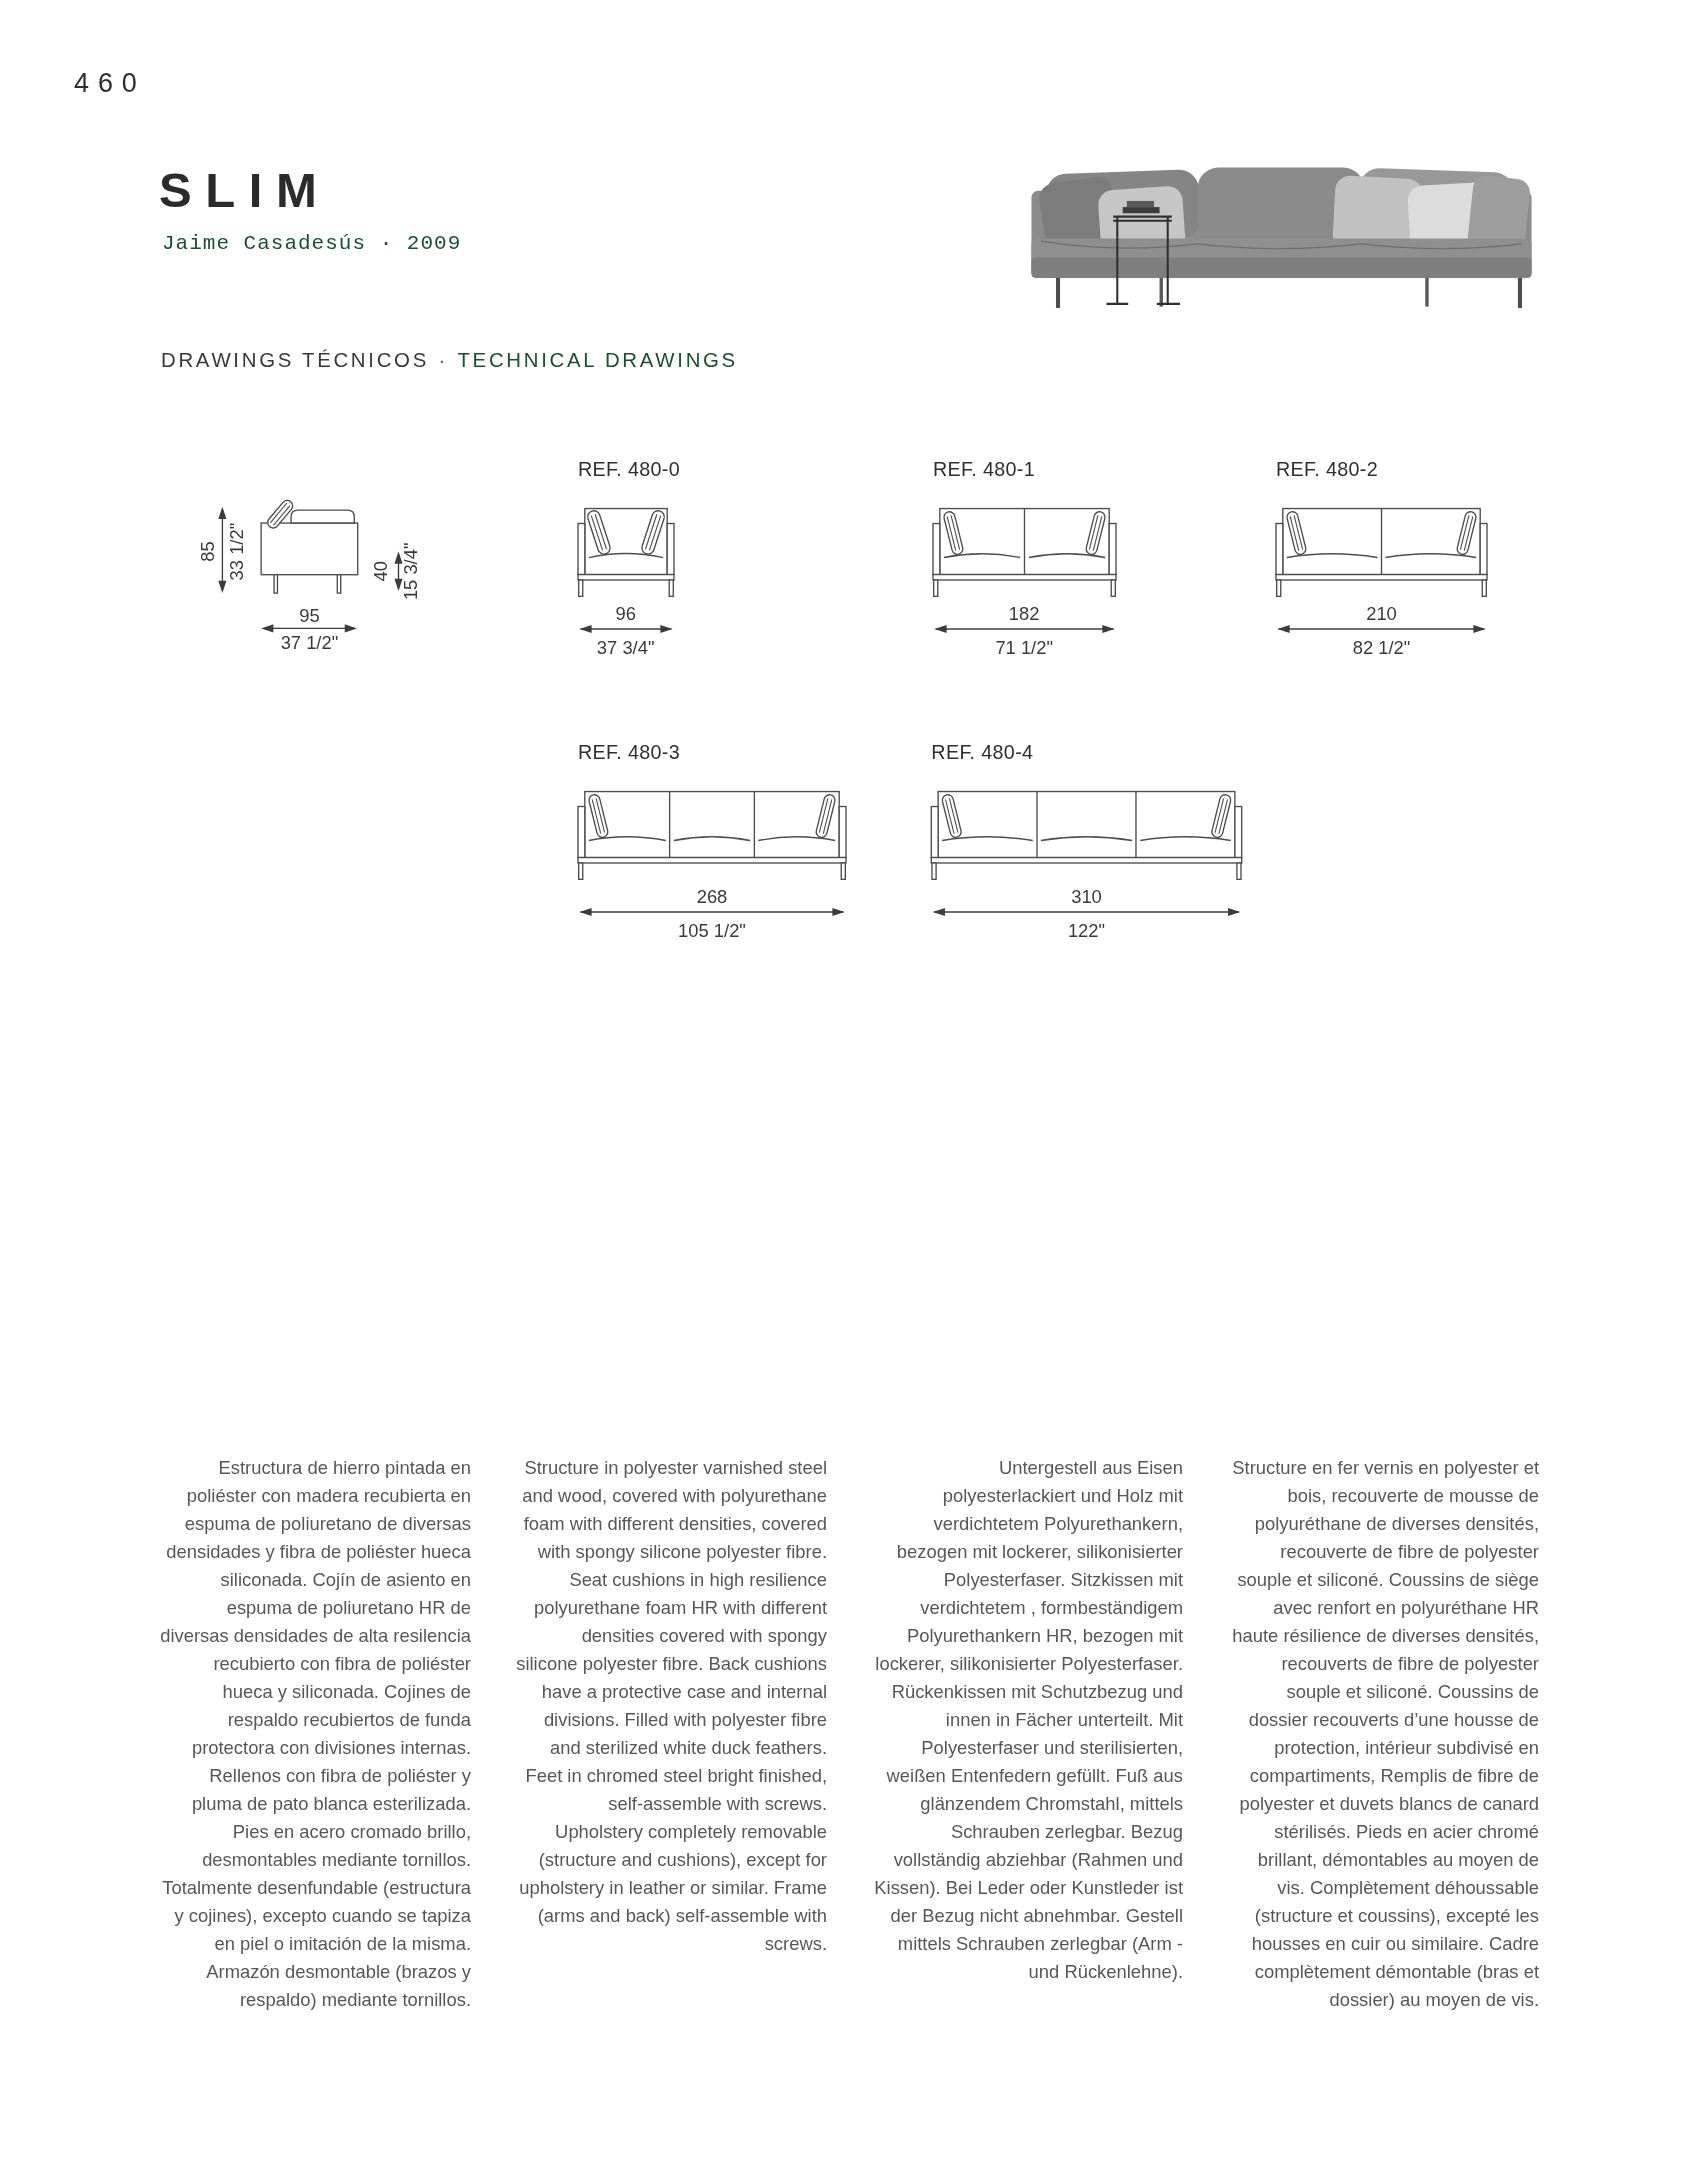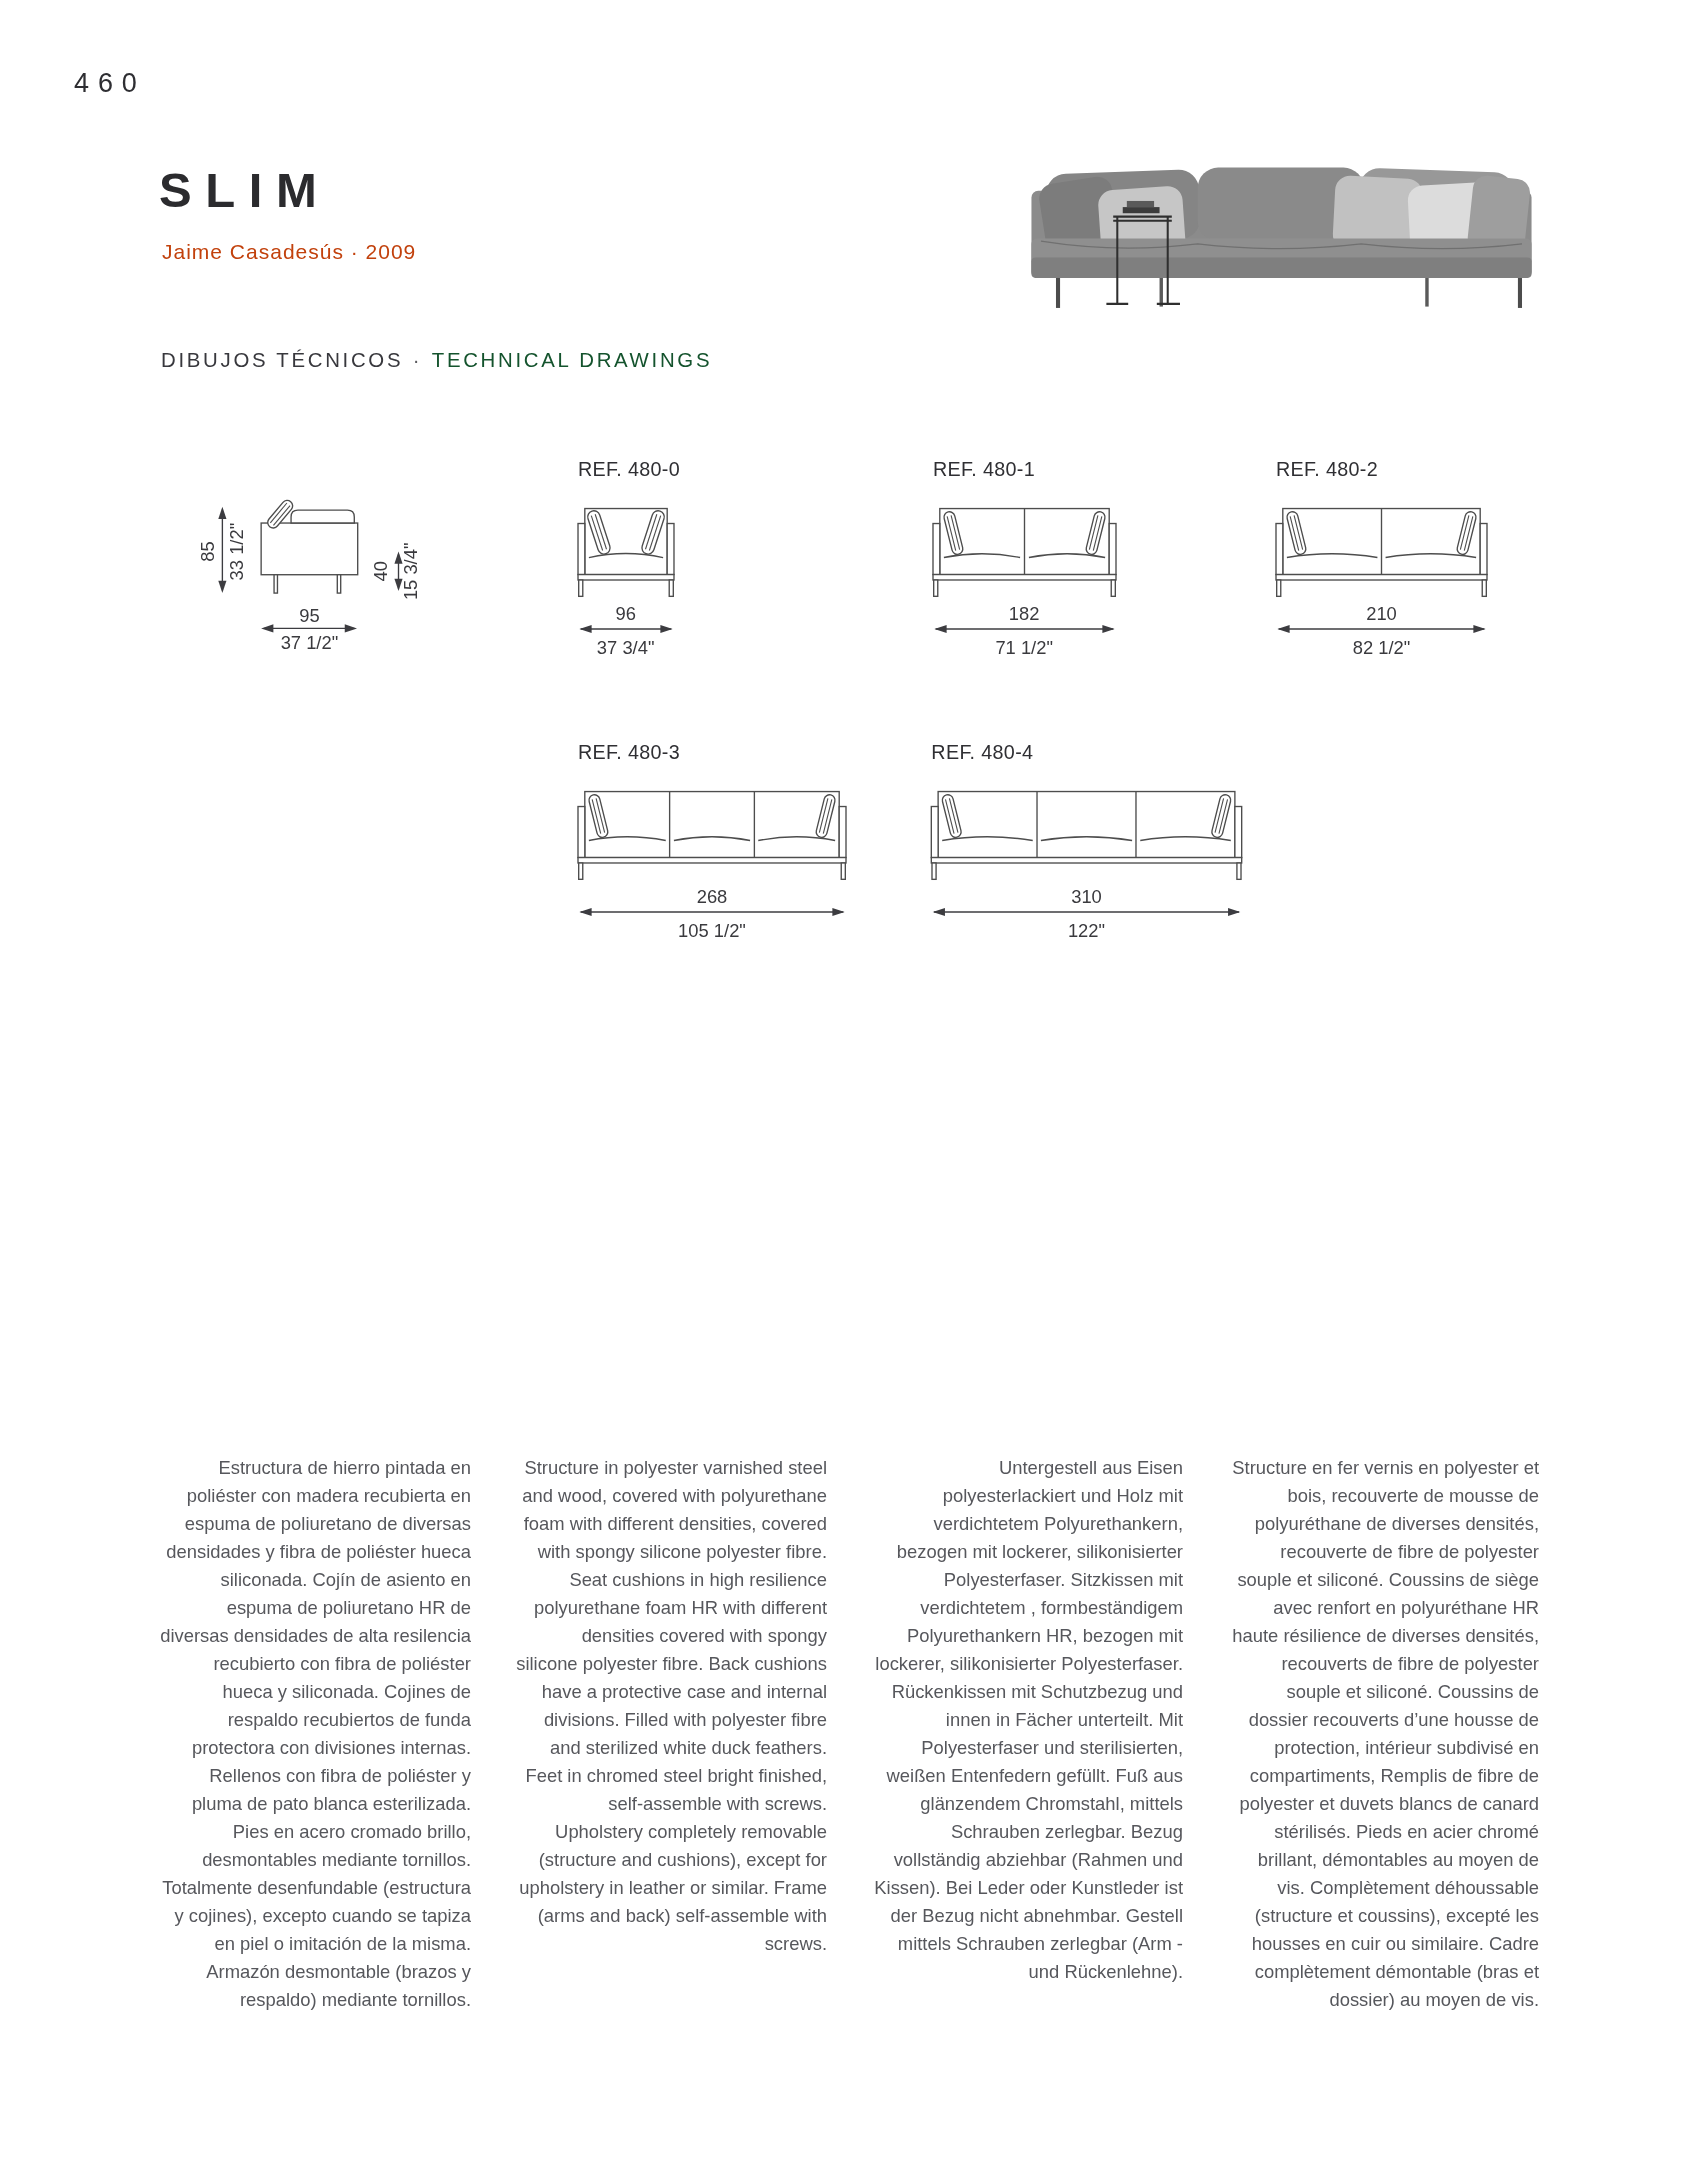--- a/index.html
+++ b/index.html
@@ -3,21 +3,21 @@
 <meta charset="utf-8">
 <style>
   html,body{margin:0;padding:0;background:#ffffff;}
   .page{position:relative;width:1701px;height:2064px;background:#ffffff;overflow:hidden;
         font-family:"Liberation Sans", sans-serif;color:#2f2f33;}
   .abs{position:absolute;}
 
   .page-number{left:74px;top:68px;font-size:27px;letter-spacing:8.9px;color:#2e2e32;font-weight:500;}
 
   .title{left:159px;top:162px;font-size:49px;font-weight:700;letter-spacing:13.6px;color:#2b2b2e;margin:0;}
-  .designer{left:162px;top:240px;font-size:21px;color:#c2410c;letter-spacing:1px;}
+  .designer{left:162px;top:232px;font-size:21px;color:#14532d;letter-spacing:1px;font-family:Liberation Mono, monospace;}
 
   .section-heading{font-size:20.4px;letter-spacing:2.7px;font-weight:500;white-space:nowrap;}
   .section-heading .dark{color:#38383d;}
   .section-heading .sep{color:#5a5a5e;margin:0 9.5px;}
   .section-heading .gray{color:#14532d;}
   .drawings-heading{left:161px;top:349px;}
   .specs-heading{left:0;top:1405px;width:1701px;text-align:center;}
 
   .spec-col{top:1454px;width:311px;font-size:18.4px;line-height:28px;color:#56575c;
             font-weight:400;text-align:right;}
@@ -79,21 +79,21 @@
     <g>
       <rect x="142" y="104" width="54" height="9" fill="#3c3c3c"></rect>
       <rect x="148" y="95" width="40" height="9" fill="#5a5a5a"></rect>
     </g>
   </svg>
 
   <h1 class="abs title">SLIM</h1>
   <div class="abs designer">Jaime Casadesús · 2009</div>
 
   <div class="abs section-heading drawings-heading">
-    <span class="dark">DIBUJOS TÉCNICOS</span><span class="sep">·</span><span class="gray">TECHNICAL DRAWINGS</span>
+    <span class="dark">DRAWINGS TÉCNICOS</span><span class="sep">·</span><span class="gray">TECHNICAL DRAWINGS</span>
   </div>
 
   <svg class="abs" style="left:191px;top:487px;" width="245" height="170" viewBox="0 0 360 250">
 
     <g>
       <line class="arrowln" x1="46" y1="33" x2="46" y2="152"></line>
       <polygon class="head" points="46,29 40,47 52,47"></polygon>
       <polygon class="head" points="46,156 40,138 52,138"></polygon>
     </g>
     <text class="dim" x="34" y="95" text-anchor="middle" transform="rotate(-90 34 95)">85</text>

